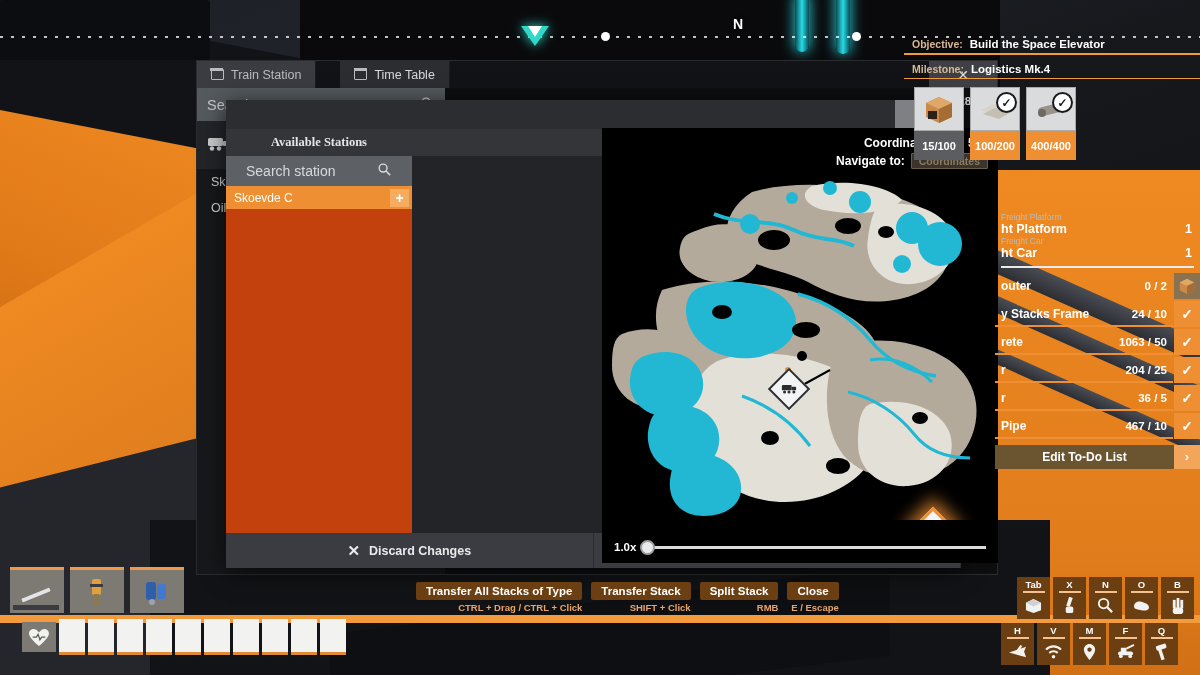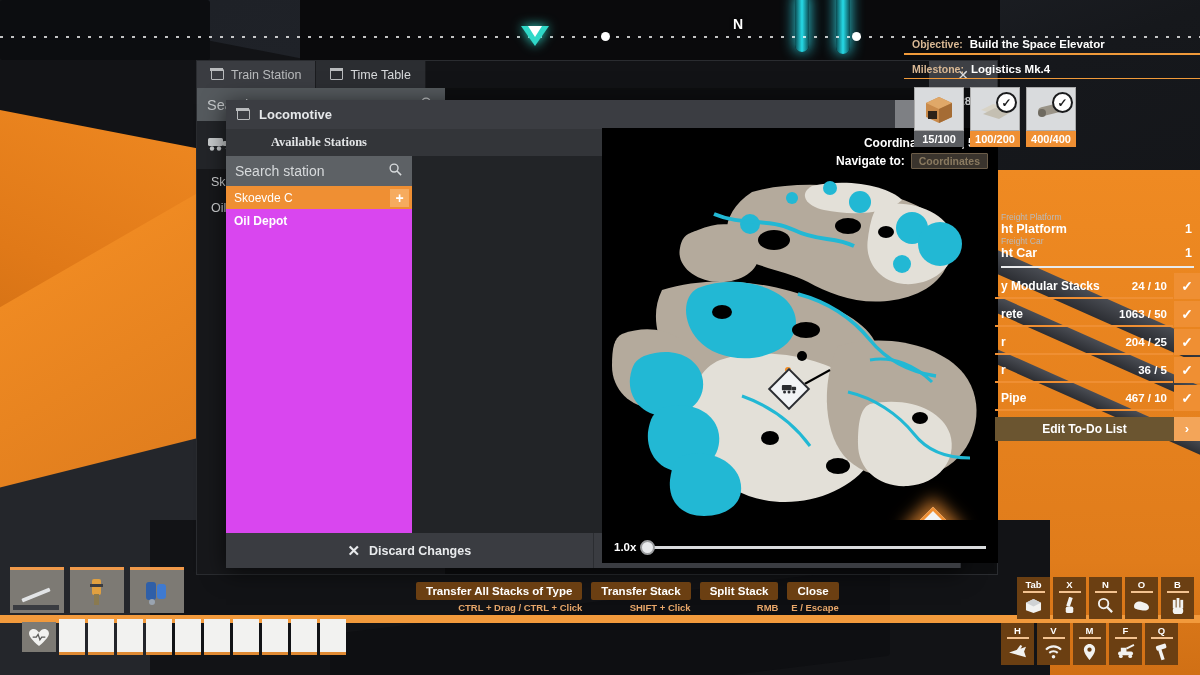--- a/index.html
+++ b/index.html
@@ -84,21 +84,21 @@
     border-left:7px solid transparent;border-right:7px solid transparent;
     border-top:11px solid #ffffff;
   }
 
   
   .ts-window {
     position:absolute; left:196px; top:60px; width:802px; height:515px;
     background:#1b1c1f; border:1px solid #2a2c30;
   }
   .ts-tabbar { position:absolute; left:0; top:0; height:27px; width:100%;
-    background:#121316; display:flex; }
+    background:#121316; display:flex;gap:24px; }
   .ts-tab {
     height:27px; padding:0 14px; display:flex; align-items:center; gap:7px;
     font-size:12.5px; color:#b9bbbd; background:#3a3c41;
     border-right:1px solid #1b1c1f;
   }
   .ts-tab.active { background:#2b2d31; color:#d7d9db; }
   .tabico {
     width:13px;height:11px;border:1.6px solid #b9bbbd;border-radius:1px;position:relative;
   }
   .tabico:before{content:"";position:absolute;left:-1.6px;top:-1.6px;width:13px;height:3px;background:#b9bbbd;}
@@ -137,24 +137,24 @@
   .col { width:186px; }
   .col-hdr {
     height:27px; display:flex;align-items:center;justify-content:center;
     font-size:12.5px; color:#e3e5e7; font-weight:bold; background:#333539;font-family:Liberation Serif, serif;
   }
   .col-left { width:186px; }
   .col-right { flex:1; }
   .col-right .col-hdr { background:#333539; }
   .searchbox {
     height:30px; background:#5d6165; display:flex;align-items:center;
-    padding:0 9px; color:#d7dadc; font-size:14px;
+    padding:0 20px; color:#d7dadc; font-size:14px;
   }
   .searchbox .mag { margin-left:auto; }
-  .station-list { background:#d946ef; height:calc(100% - 57px); }
+  .station-list { background:#c2410c; height:calc(100% - 57px); }
   .st-item {
     height:23px; display:flex;align-items:center; padding-left:8px;
     font-size:12px; color:#e2e4e6;
   }
   .st-item.sel { background:#ef8f33; color:#ffffff; position:relative; font-weight:normal;}
   .st-item.sel .addbtn {
     position:absolute; right:3px; top:2.5px; width:19px;height:18px;
     background:#f6ab5e; color:#ffffff; font-size:14px; line-height:16px;
     display:flex;align-items:center;justify-content:center; font-weight:bold;
   }
@@ -221,21 +221,21 @@
     font-size:11.5px; font-weight:bold; padding-left:12px; }
   .obj-key { color:#d9b894; font-size:10.5px; font-weight:bold;}
   .obj-rule { height:1.5px; background:#f09a3a; margin:3px 0 8px 4px; }
   .ms-items { display:flex; gap:6px; padding-left:14px; margin-top:4px;}
   .ms-card { width:50px; }
   .ms-icon {
     width:50px;height:44px;background:#d9dbdd;border:1px solid #aaa;
     position:relative; display:flex;align-items:center;justify-content:center;
   }
   .ms-count {
-    height:16px; font-size:11px; font-weight:bold; color:#fff;
+    height:29px; font-size:11px; font-weight:bold; color:#fff;
     display:flex;align-items:center;justify-content:center;
   }
   .ms-count.gray { background:#5b5d61; }
   .ms-count.orange { background:#ef8f33; }
   .check-badge {
     position:absolute; right:2px; top:4px; width:21px;height:21px;border-radius:50%;
     background:#fff; border:2px solid #1a1b1d;
     display:flex;align-items:center;justify-content:center;
     font-size:12px; color:#1a1b1d; font-weight:bold;
   }
@@ -397,46 +397,39 @@
       <div class="ts-row">
         <span>Oil De</span>
       </div>
     </div>
     <div class="ts-right"></div>
   </div>
 
   <div class="inv-428">428</div>
 
   <div class="loco">
-    <div class="loco-title">
-      <span class="tabico"></span>
-      <span>Locomotive</span>
-    </div>
     <div class="loco-close">✕</div>
 
     <div class="loco-cols">
       <div class="col col-left">
         <div class="col-hdr">Available Stations</div>
         <div class="searchbox">
           <span>Search station</span>
           <span class="mag">
             <svg width="15" height="15" viewBox="0 0 16 16">
                 <circle cx="6.5" cy="6.5" r="4.2" fill="none" stroke="#d7dadc" stroke-width="1.5"></circle>
                 <line x1="9.6" y1="9.6" x2="14" y2="14" stroke="#d7dadc" stroke-width="1.6"></line>
               </svg>
           </span>
         </div>
         <div class="station-list">
           <div class="st-item sel">
             <span>Skoevde C</span>
             <span class="addbtn">+</span>
           </div>
-          <div class="st-item bold">
-            <span>Oil Depot</span>
-          </div>
         </div>
       </div>
 
       <div class="col col-right">
         <div class="col-hdr">Current Time Table</div>
         <div class="tt-body"></div>
       </div>
     </div>
 
     <div class="loco-foot">
@@ -601,23 +594,34 @@
     </div>
     <div>
       <div class="todo-sub">Freight Car</div>
       <div class="todo-hdr">
         <span>ht Car</span>
         <span>1</span>
       </div>
     </div>
     <div class="todo-rule"></div>
 
-
     <div class="todo-row">
-      <span class="todo-name">y Modular Stacks</span>
+      <span class="todo-name">outer</span>
+      <span class="todo-val">0 / 2</span>
+      <span class="todo-box">
+        <svg width="20" height="18" viewBox="0 0 22 20">
+          <polygon points="3,6 11,2 19,6 19,15 11,19 3,15" fill="#c98a4a"></polygon>
+          <polygon points="3,6 11,2 19,6 11,10" fill="#e0a868"></polygon>
+          <polygon points="11,10 19,6 19,15 11,19" fill="#a56c34"></polygon>
+        </svg>
+      </span>
+    </div>
+
+    <div class="todo-row">
+      <span class="todo-name">y Stacks Frame</span>
       <span class="todo-val">24 / 10</span>
       <span class="todo-chk">✓</span>
       <span class="todo-bar" style="width:178px"></span>
     </div>
 
     <div class="todo-row">
       <span class="todo-name">rete</span>
       <span class="todo-val">1063 / 50</span>
       <span class="todo-chk">✓</span>
       <span class="todo-bar" style="width:178px"></span>

